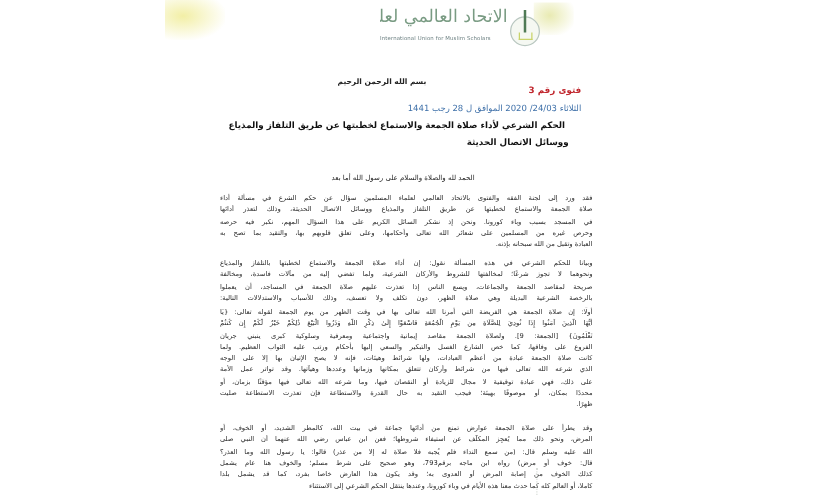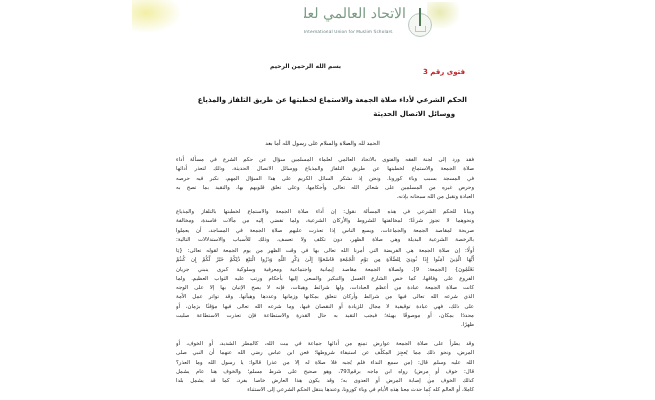--- a/index.html
+++ b/index.html
@@ -31,21 +31,21 @@
     border:1px solid #b9c7c0; background:#f5f8f2;
   }
   .logo-emblem .minaret { position:absolute; left:10px; top:-6px; width:2px; height:18px; background:#4f7a55; }
   .logo-emblem .base {
     position:absolute; left:6px; top:12px; width:9px; height:5px;
     border:1px solid #c9d36a; border-top:none;
   }
   .basmala { position:absolute; left:270px; top:62px; font-size:6px; font-weight:bold; color:#222; direction:rtl; white-space:nowrap; }
   .fatwa-num { position:absolute; right:190px; top:56px; font-size:7px; font-weight:bold; color:#c0262d; direction:rtl; white-space:nowrap;margin-top:12px; }
   .date-line { position:absolute; right:190px; top:83px; font-size:6.8px; color:#3d6fa8; direction:rtl; white-space:nowrap; }
-  .title-1 { position:absolute; left:202px; width:265px; top:96px; font-size:7px; font-weight:bold; color:#111; text-align:left; direction:rtl; white-space:nowrap; }
+  .title-1 { position:absolute; left:187px; width:265px; top:96px; font-size:7px; font-weight:bold; color:#111; text-align:left; direction:rtl; white-space:nowrap; }
   .title-2 { position:absolute; left:190px; width:265px; top:110px; font-size:7px; font-weight:bold; color:#111; text-align:right; direction:rtl; white-space:nowrap; }
   .greeting { position:absolute; left:170px; width:305px; top:140px; font-size:5.6px; color:#222; text-align:center; direction:rtl; white-space:nowrap; }
   .para {
     position:absolute; left:176px; width:298px; font-size:5.4px; line-height:9.3px; color:#2a2a2a;
     text-align:justify; direction:rtl;
   }
   .para span.line { display:block; white-space:nowrap; overflow:hidden; text-align:justify; text-align-last:justify; }
   .para span.last { text-align-last:right; }
   .p1 { top:155px; }
   .p2 { top:207px; }
@@ -67,20 +67,21 @@
     <div class="logo-arabic">الاتحاد العالمي لعلماء المسلمين</div>
     <div class="logo-english">International Union for Muslim Scholars</div>
     <div class="logo-emblem">
       <div class="minaret"></div>
       <div class="base"></div>
     </div>
   </div>
 
   <div class="basmala">بسم الله الرحمن الرحيم</div>
   <div class="fatwa-num">فتوى رقم 3</div>
+  <div class="date-line">الثلاثاء 24/03/ 2020 الموافق ل 28 رجب 1441</div>
   <div class="title-1">الحكم الشرعي لأداء صلاة الجمعة والاستماع لخطبتها عن طريق التلفاز والمذياع</div>
   <div class="title-2">ووسائل الاتصال الحديثة</div>
   <div class="greeting">الحمد لله والصلاة والسلام على رسول الله أما بعد</div>
 
   <div class="para p1">
     <span class="line">فقد ورد إلى لجنة الفقه والفتوى بالاتحاد العالمي لعلماء المسلمين سؤال عن حكم الشرع في مسألة أداء</span>
     <span class="line">صلاة الجمعة والاستماع لخطبتها عن طريق التلفاز والمذياع ووسائل الاتصال الحديثة، وذلك لتعذر أدائها</span>
     <span class="line">في المسجد بسبب وباء كورونا. ونحن إذ نشكر السائل الكريم على هذا السؤال المهم، نكبر فيه حرصه</span>
     <span class="line">وحرص غيره من المسلمين على شعائر الله تعالى وأحكامها، وعلى تعلق قلوبهم بها، والتقيد بما تصح به</span>
     <span class="line last">العبادة وتقبل من الله سبحانه بإذنه.</span>

